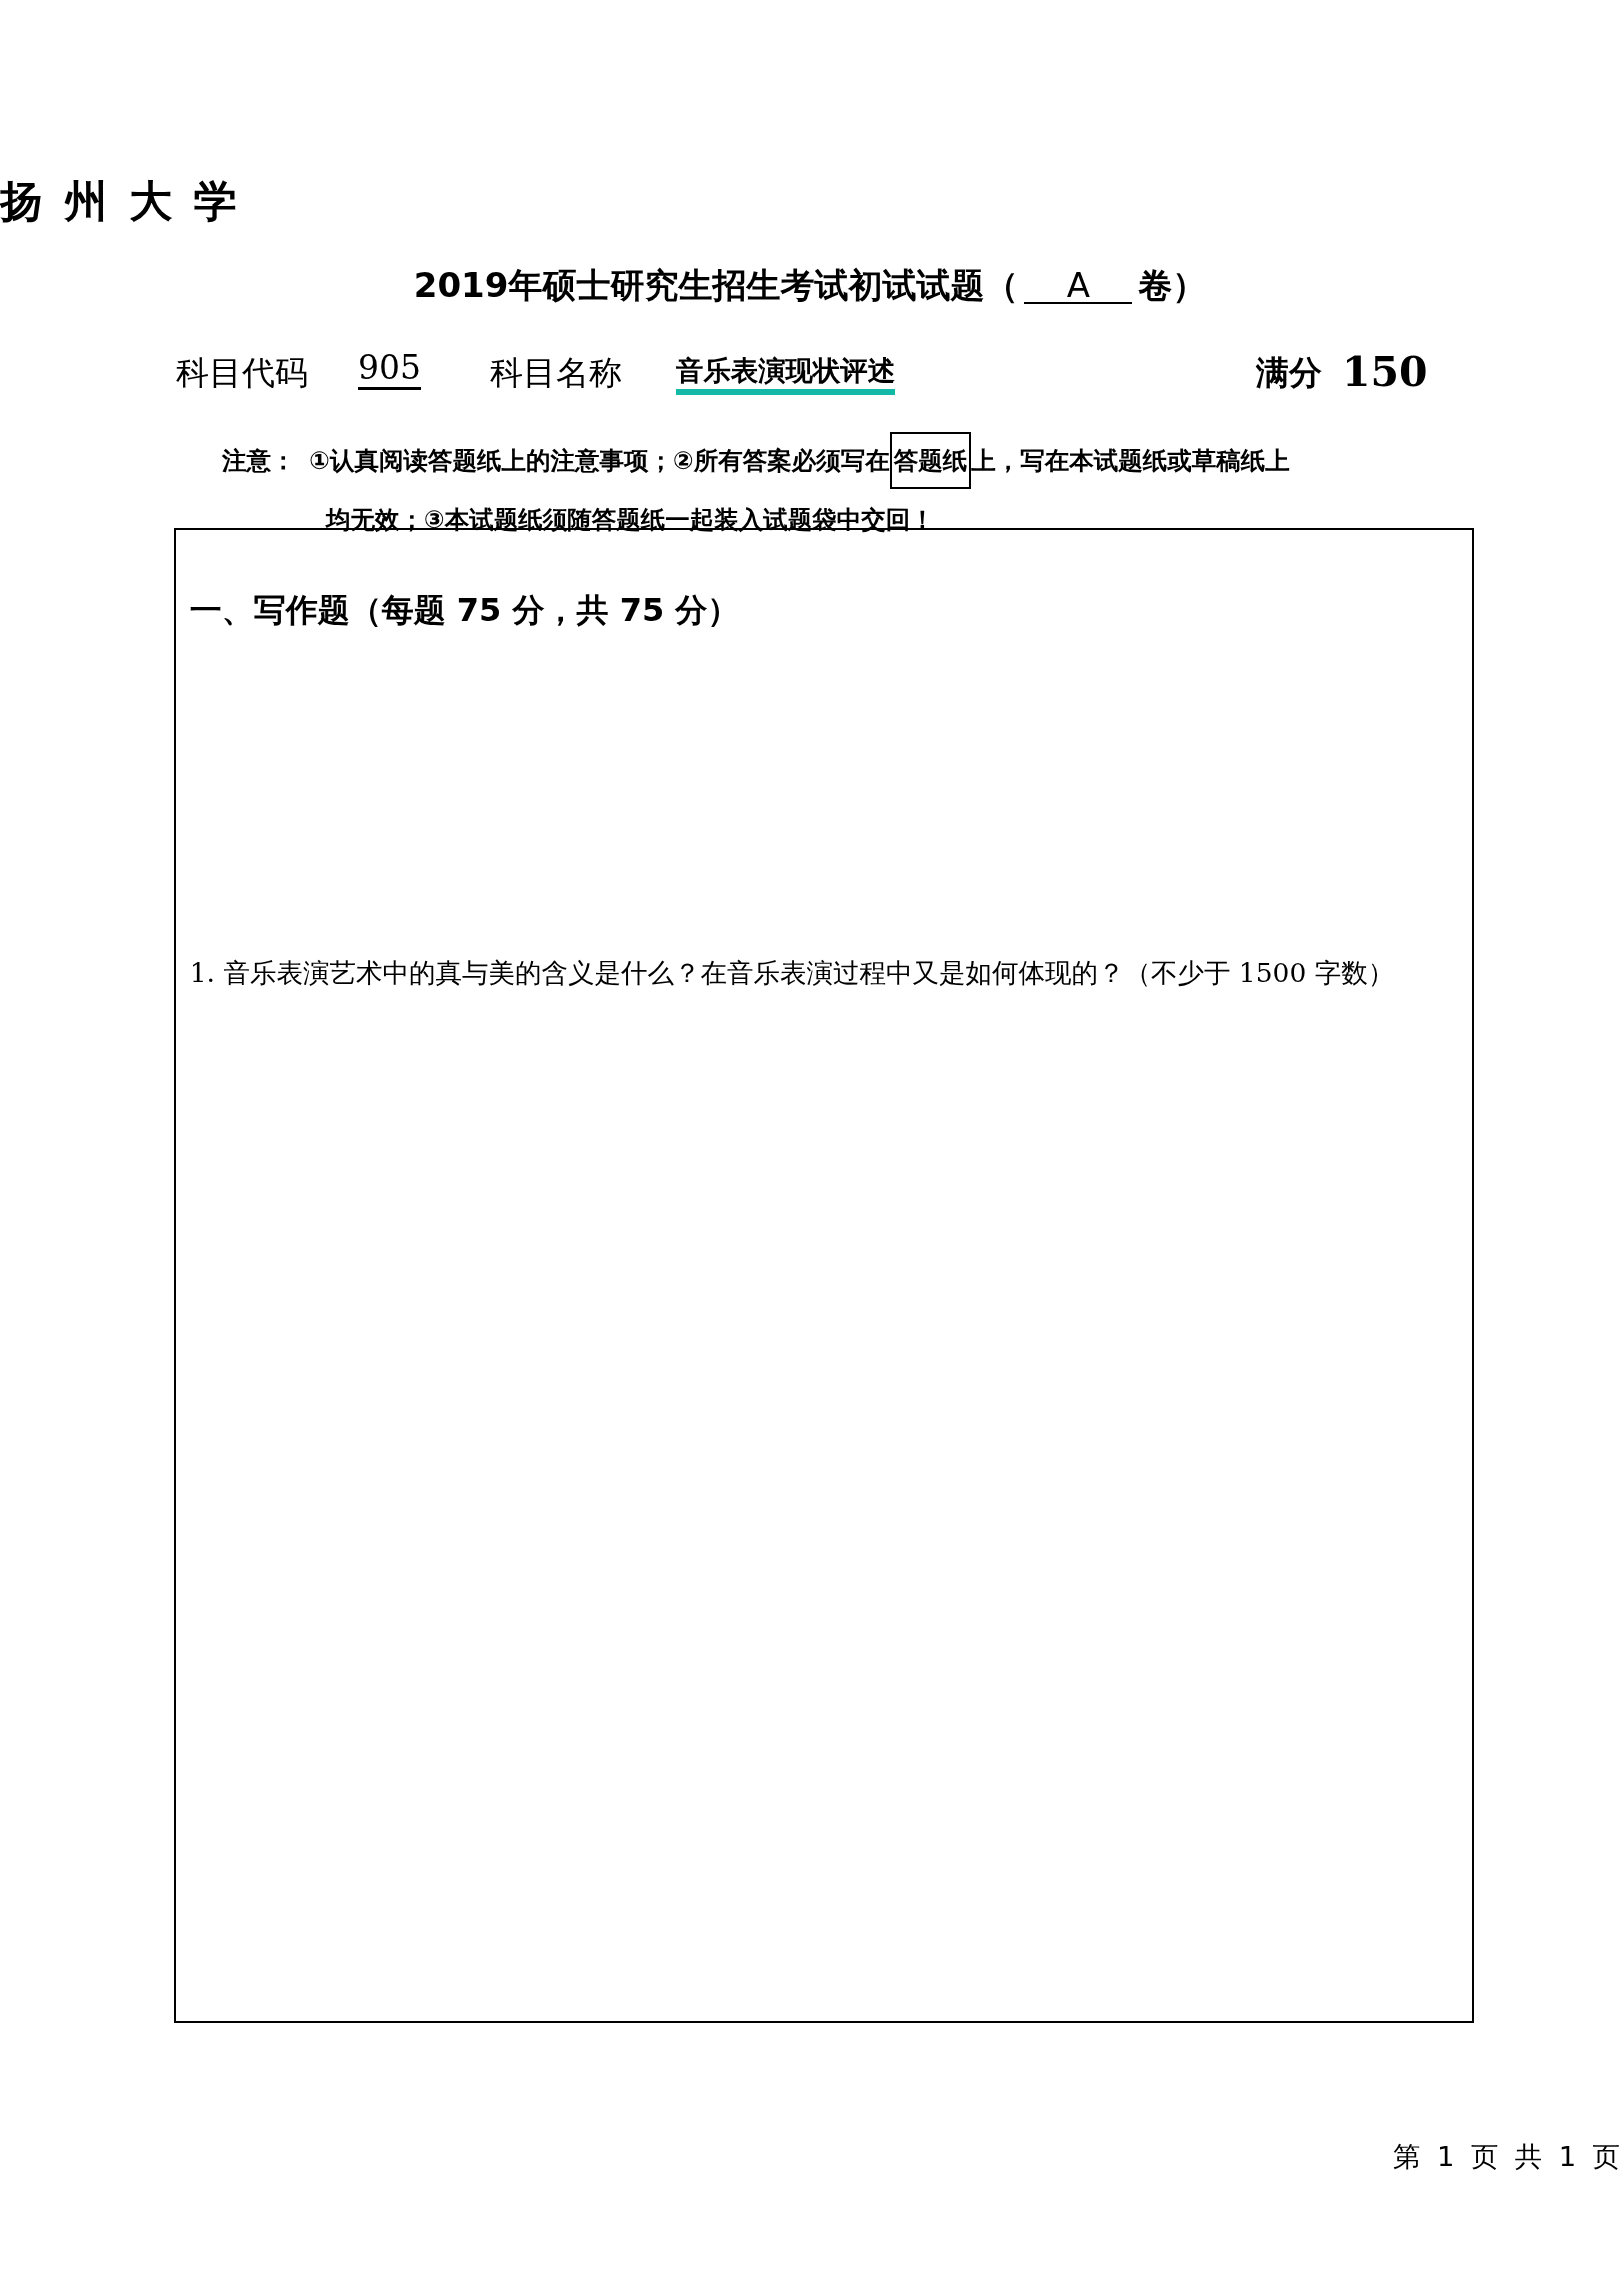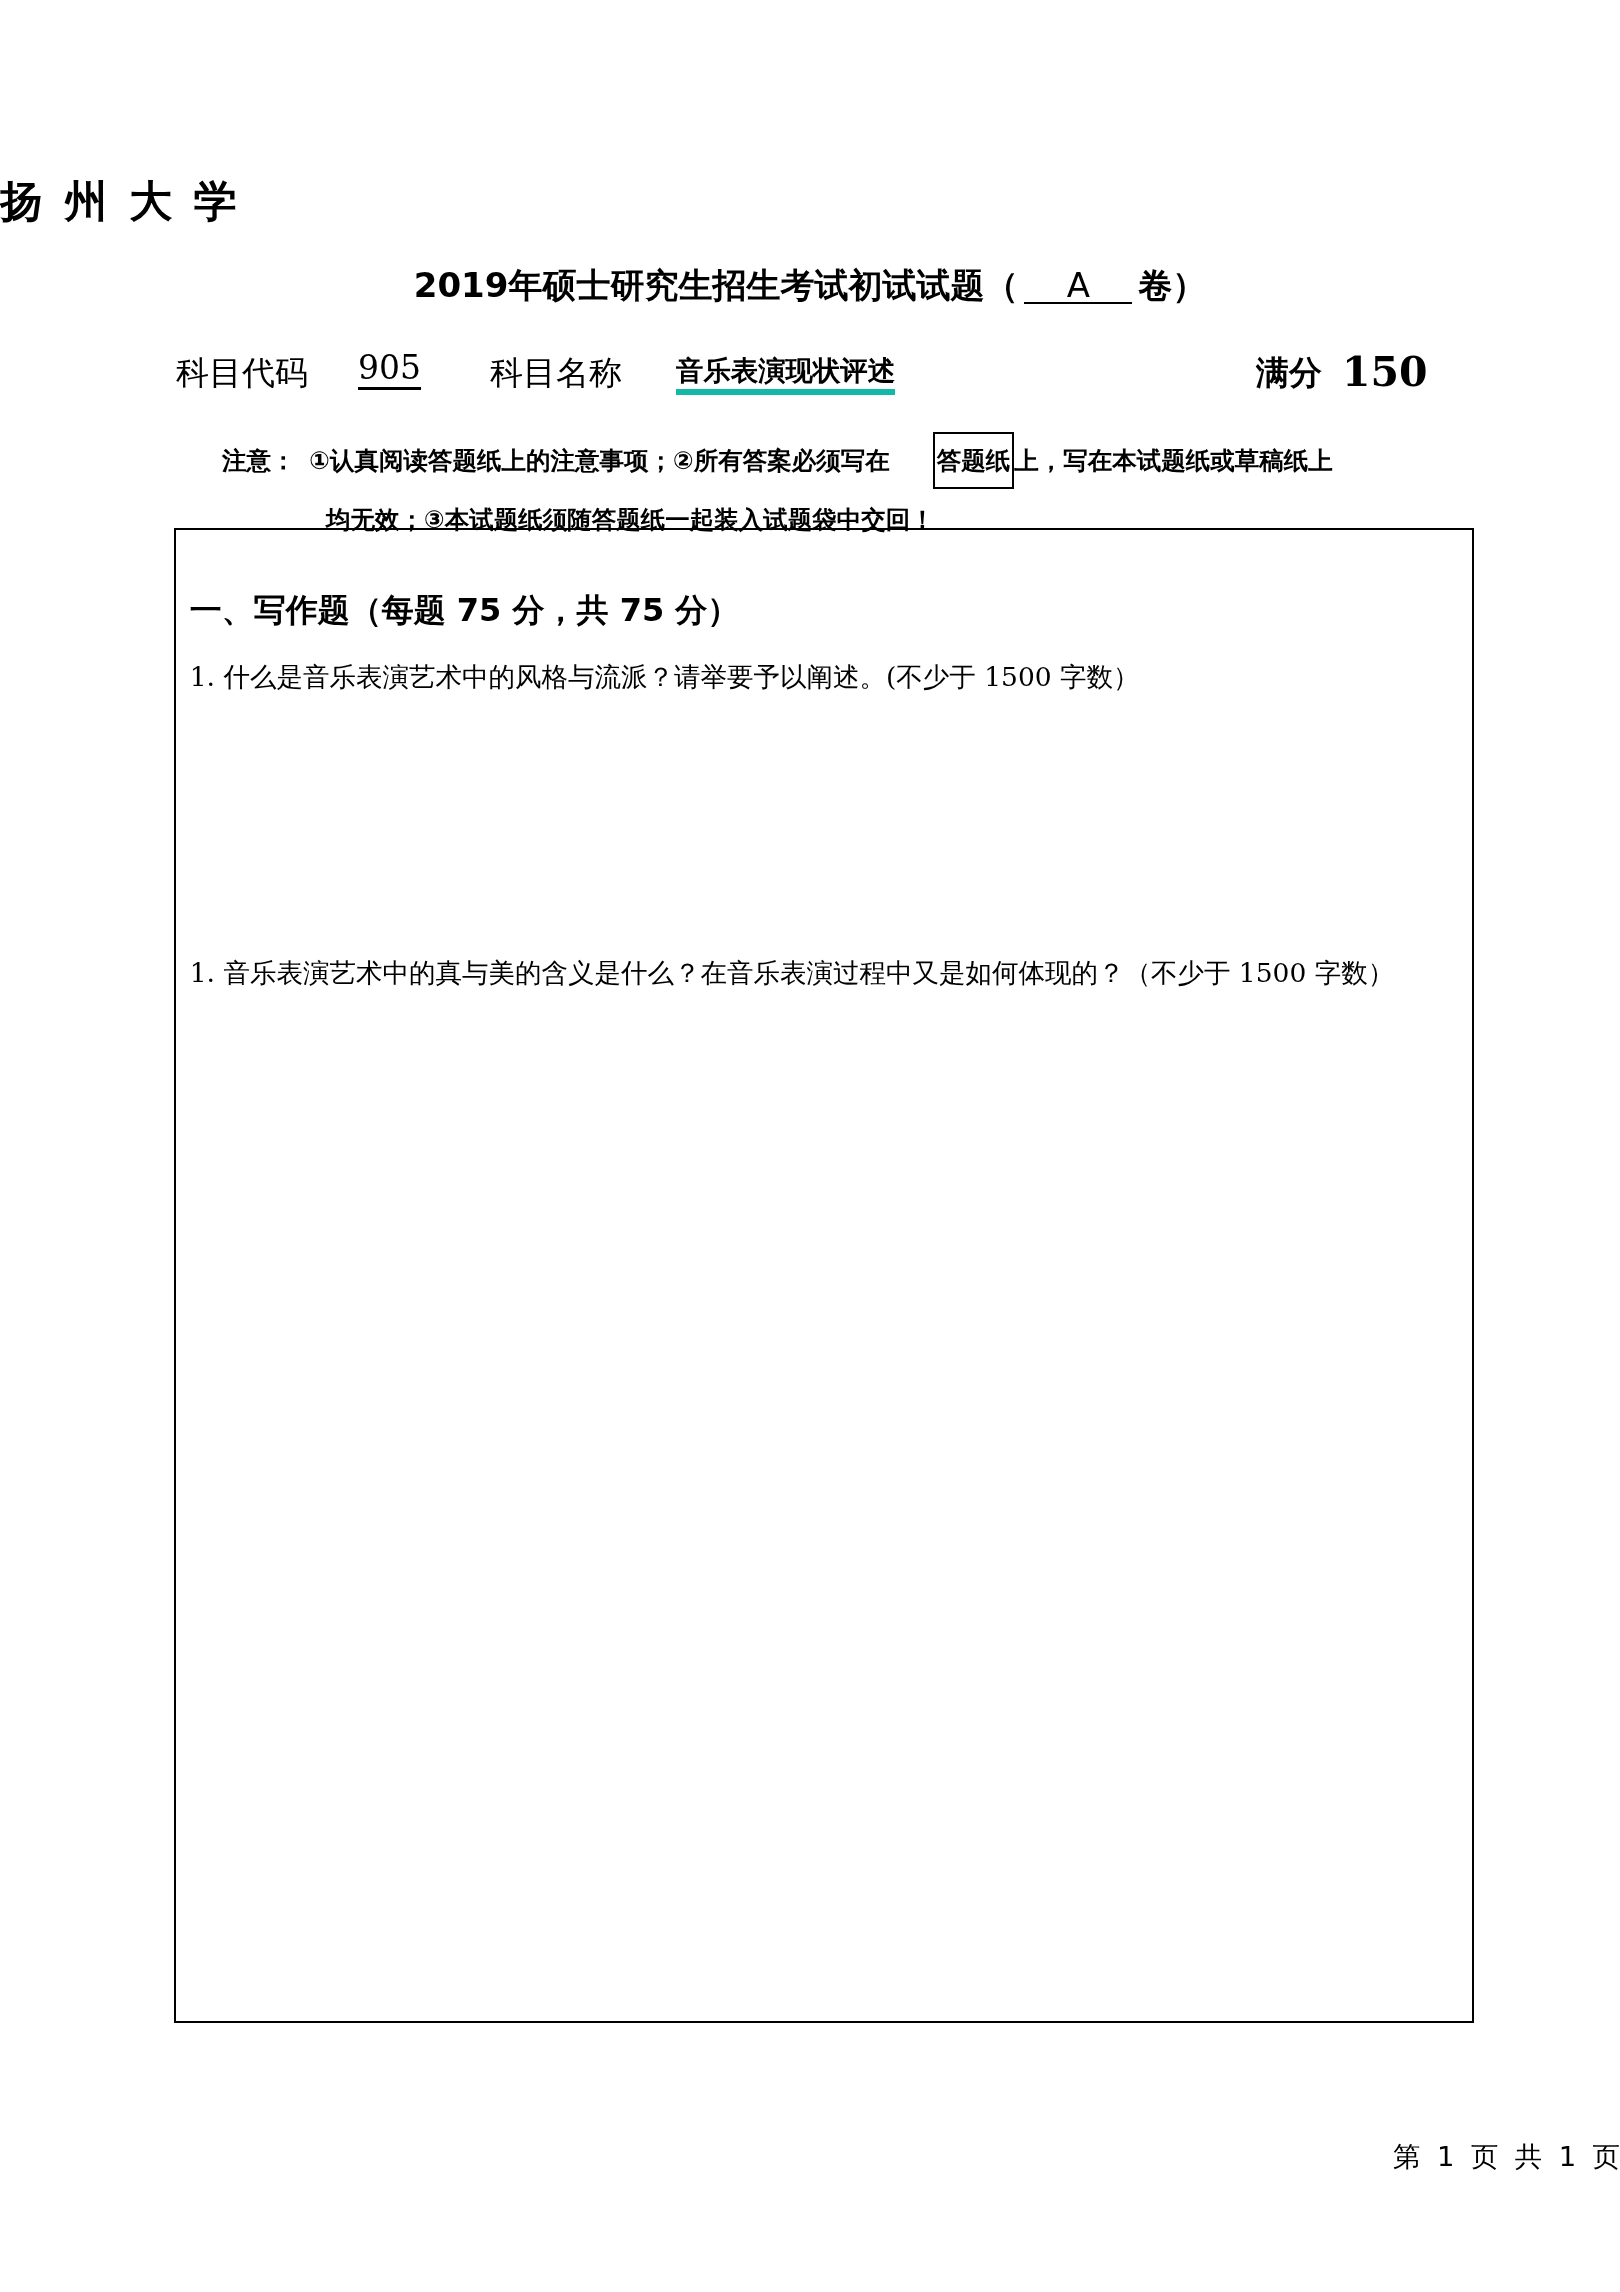--- a/index.html
+++ b/index.html
@@ -28,21 +28,21 @@
   }
   .subject-row span { position: absolute; top: 0; white-space: nowrap; }
   .code-val { font-family: "DejaVu Serif", serif; font-weight: normal; border-bottom: 3.9px solid #000; line-height: 39px; }
   .name-val { font-size: 27.4px; font-weight: bold; border-bottom: 6px solid #14b8a6; line-height: 37px; }
   .score { font-weight: bold; }
   .notice {
     left: 222px; top: 431px; width: 1264px;
     font-family: "DejaVu Sans", sans-serif; font-weight: bold;
     font-size: 24.5px; line-height: 59px;
   }
-  .boxed { border: 2px solid #000; padding: 12px 2px; margin-left: 43px; }
+  .boxed { border: 2px solid #000; padding: 12px 2px; }
   .exam-box {
     left: 174px; top: 528px; width: 1300px; height: 1495px;
     border: 2.9px solid #000; box-sizing: border-box;
   }
   .sec-title {
     position: absolute; left: 13.7px;
     font-family: "DejaVu Sans", sans-serif; font-weight: bold;
     font-size: 32px; line-height: 43px; white-space: nowrap;
   }
   .question {
@@ -75,19 +75,18 @@
 
 <div class="abs notice">
   <div style="position:absolute; left:0; top:0; white-space:nowrap">
     <span>注意：</span><span style="padding-left:13.7px">①认真阅读答题纸上的注意事项；②所有答案必须写在</span><span class="boxed">答题纸</span><span>上，写在本试题纸或草稿纸上</span>
   </div>
   <div style="position:absolute; left:104px; top:59px; white-space:nowrap">均无效；③本试题纸须随答题纸一起装入试题袋中交回！</div>
 </div>
 
 <div class="abs exam-box">
   <div class="sec-title" style="top:59px">一、写作题（每题 75 分，共 75 分）</div>
-  <div class="question" style="top:125px">1. 什么是音乐表演艺术中的风格与流派？请举要予以阐述。(不少于 1500 字数）</div>
 
   <div class="question" style="top:421px">1. 音乐表演艺术中的真与美的含义是什么？在音乐表演过程中又是如何体现的？（不少于 1500 字数）</div>
 </div>
 
 <div class="abs footer">第 1 页 共 1 页</div>
 
 
 </body></html>

